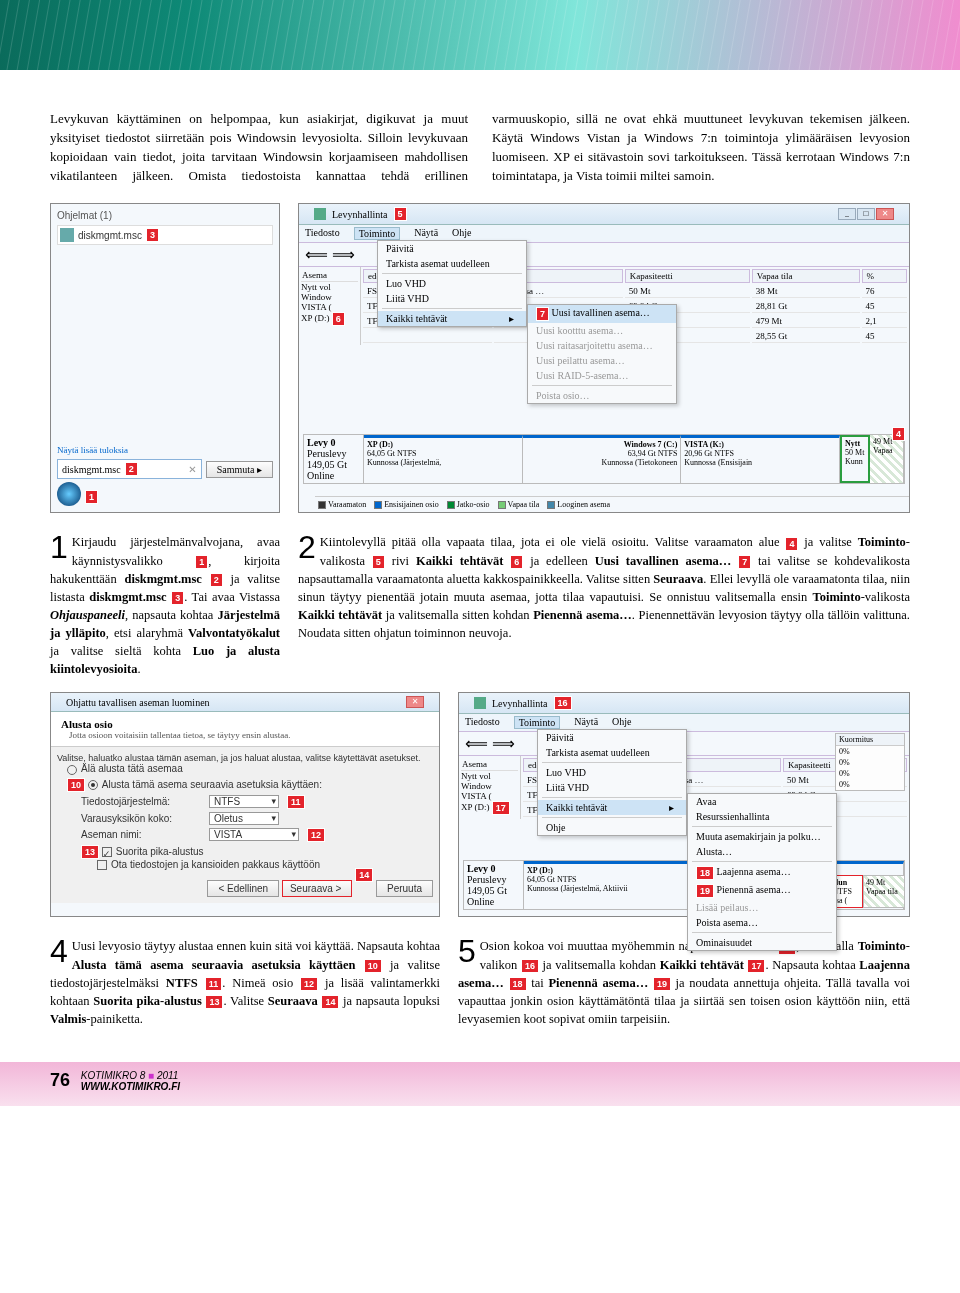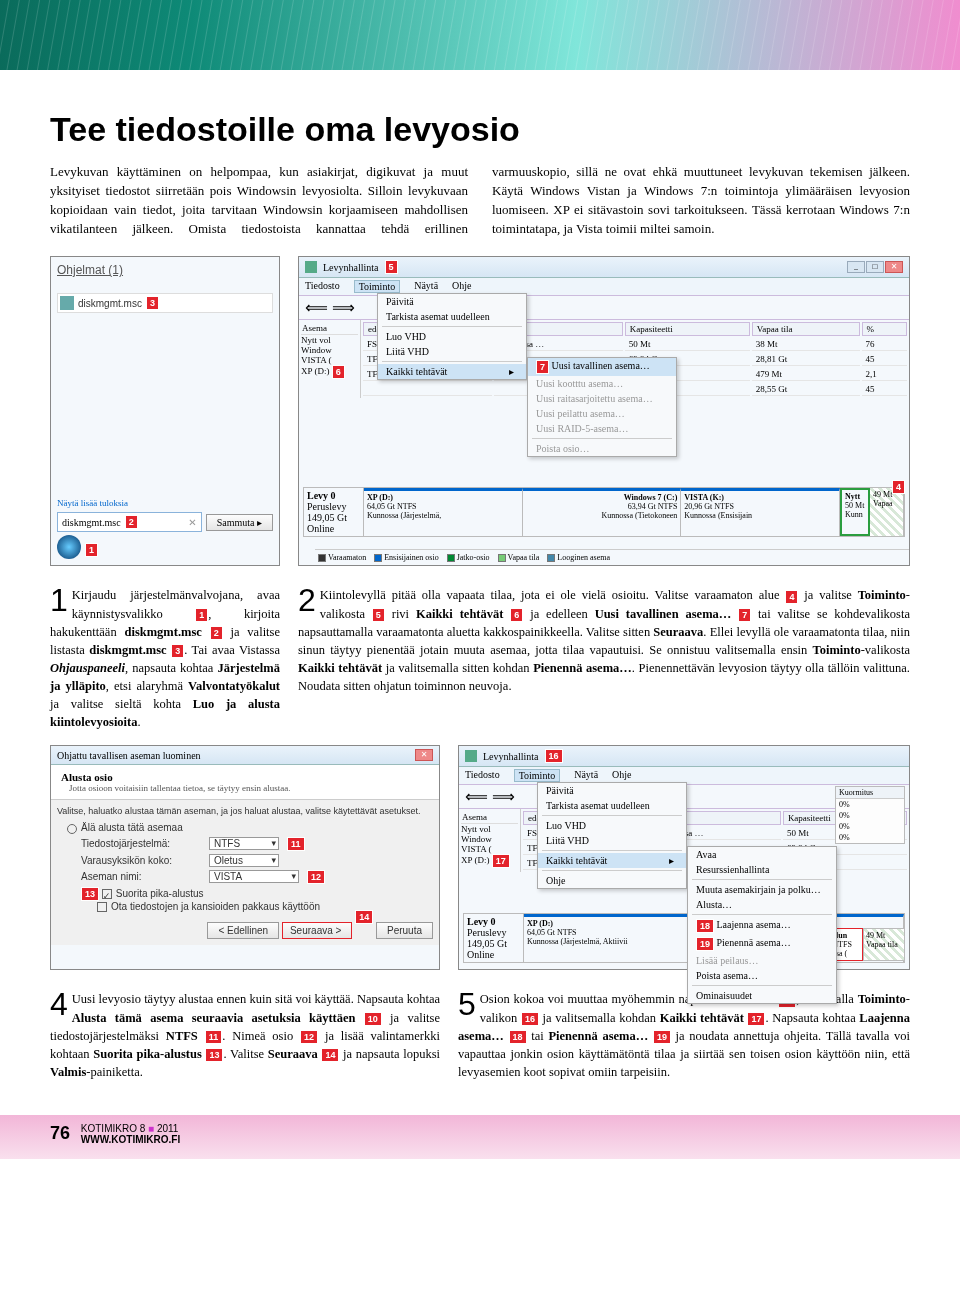--- a/index.html
+++ b/index.html
@@ -6,21 +6,21 @@
   body { width: 960px; font-family: Georgia, serif; color: #000; background: #fff; }
   .topbar { height: 70px; background: linear-gradient(90deg, #0a6b5b 0%, #0e8a77 20%, #80e6da 60%, #f08dcf 100%); position: relative; overflow: hidden; }
   .topbar::before { content: ""; position: absolute; top: 0; left: 0; right: 0; bottom: 0; background: repeating-linear-gradient(100deg, rgba(255,255,255,0) 0px, rgba(255,255,255,0) 8px, rgba(255,255,255,0.15) 9px, rgba(255,255,255,0) 10px); }
   .page { background: #fff; padding: 40px 50px 20px 50px; }
   h1 { font-family: Arial, Helvetica, sans-serif; font-weight: 800; font-size: 34px; margin-bottom: 14px; }
   .intro { column-count: 2; column-gap: 24px; font-size: 13px; line-height: 1.45; text-align: justify; margin-bottom: 18px; }
   .italic { font-style: italic; }
   .row { display: flex; gap: 18px; margin-bottom: 14px; }
   .shot { border: 1px solid #888; background: #f4f8fc; position: relative; }
   .shot-inner { padding: 6px; font-family: "Segoe UI", Tahoma, sans-serif; font-size: 10px; color: #333; }
-  .titlebar { background: linear-gradient(#eaf3fb, #d6e6f4); border-bottom: 1px solid #9bb; padding: 3px 6px; font-size: 10px; display: flex; align-items: center; gap: 6px; }
+  .titlebar { background: linear-gradient(#eaf3fb, #d6e6f4); border-bottom: 1px solid #9bb; padding: 3px 15px; font-size: 10px; display: flex; align-items: center; gap: 6px; }
   .winbtns { margin-left: auto; display: flex; gap: 1px; }
   .wb { width: 18px; height: 12px; background: #d8e6f2; border: 1px solid #9ab; font-size: 8px; text-align: center; line-height: 10px; }
   .wb.close { background: #e88; color: #fff; border-color: #c55; }
   .menu { background: #eef5fb; border-bottom: 1px solid #cbd; padding: 2px 6px; font-size: 10px; display: flex; gap: 14px; }
   .menu span.hl { background: #cde3f5; border: 1px solid #9bc; padding: 0 4px; }
   .badge { display: inline-block; background: #e3232b; color: #fff; font-family: Arial; font-size: 9px; font-weight: bold; padding: 0 3px; border: 1px solid #fff; line-height: 12px; vertical-align: middle; }
   .caption { font-size: 12.5px; line-height: 1.45; text-align: justify; margin-top: 6px; }
   .bignum { font-family: Arial; font-size: 32px; font-weight: 300; float: left; line-height: 0.9; margin-right: 4px; }
   .b { font-weight: bold; }
   .dropdown { position: absolute; background: #f7f9fb; border: 1px solid #aaa; box-shadow: 2px 2px 4px rgba(0,0,0,0.2); font-size: 10px; z-index: 10; }
@@ -51,30 +51,29 @@
   .grayed { color: #999; }
   .hatched { background: repeating-linear-gradient(45deg, #fff 0 3px, #d8e8d8 3px 6px); }
 </style>
 </head>
 <body>
 
 <div class="topbar"></div>
 
 <div class="page">
 
-  <h1>Tee tiedostoille oma levyosio</h1>
 
   <div class="intro">Levykuvan käyttäminen on helpompaa, kun asiakirjat, digikuvat ja muut yksityiset tiedostot siirretään pois Windowsin levyosiolta. Silloin levykuvaan kopioidaan vain tiedot, joita tarvitaan Windowsin korjaamiseen mahdollisen vikatilanteen jälkeen. Omista tiedostoista kannattaa tehdä erillinen varmuuskopio, sillä ne ovat ehkä muuttuneet levykuvan tekemisen jälkeen. Käytä Windows Vistan ja Windows 7:n toimintoja ylimääräisen levyosion luomiseen. XP ei sitävastoin sovi tarkoitukseen. Tässä kerrotaan Windows 7:n toimintatapa, ja Vista toimii miltei samoin.</div>
 
   <div class="row">
 
     <div style="flex:0 0 230px;">
       <div class="shot" style="height:310px; position:relative;">
         <div class="shot-inner">
-          <div style="font-size:12px; color:#555; margin-bottom:16px;text-decoration:underline;">Ohjelmat (1)</div>
+          <div style="font-size:10px; color:#555; margin-bottom:4px;">Ohjelmat (1)</div>
           <div style="border:1px solid #ddd; padding:2px; background:#fff; display:flex; align-items:center; gap:4px;">
             <span style="width:14px;height:14px;background:#6aa;display:inline-block;"></span>
             <span>diskmgmt.msc</span>
             <span class="badge">3</span>
           </div>
         </div>
         <div style="position:absolute; bottom:6px; left:6px; right:6px;">
           <div style="font-size:9px; color:#06c; cursor:pointer; margin-bottom:4px;">Näytä lisää tuloksia</div>
           <div style="display:flex; gap:4px; align-items:center;">
             <div class="searchbox" style="flex:1;">
@@ -242,22 +241,23 @@
           <span>Ohjattu tavallisen aseman luominen</span>
           <div class="winbtns">
               <div class="wb close">✕</div>
             </div>
         </div>
         <div style="background:#fff;border-bottom:1px solid #ccc;padding:6px 10px;">
           <div style="font-weight:bold;font-size:11px;">Alusta osio</div>
           <div style="font-size:9px;color:#555;margin-left:8px;">Jotta osioon voitaisiin tallentaa tietoa, se täytyy ensin alustaa.</div>
         </div>
         <div class="shot-inner" style="background:#f0f0f0;">
-          <div style="font-size:9px;margin-bottom:6px;">Valitse, haluatko alustaa tämän aseman, ja jos haluat alustaa, valitse käytettävät asetukset.</div>
+          <div style="font-size:9px;margin-bottom:0;">Valitse, haluatko alustaa tämän aseman, ja jos haluat alustaa, valitse käytettävät asetukset.</div>
           <div style="font-size:10px;margin-left:10px;margin-bottom:3px;"><span class="radio"></span><span>Älä alusta tätä asemaa</span></div>
+          <div style="font-size:10px;margin-left:10px;"><span class="badge">10</span> <span class="radio checked"></span><span>Alusta tämä asema seuraavia asetuksia käyttäen:</span></div>
           <div class="field">
             <span style="width:120px;">Tiedostojärjestelmä:</span>
             <span class="combo"><span>NTFS</span></span>
             <span class="badge">11</span>
           </div>
           <div class="field">
             <span style="width:120px;">Varausyksikön koko:</span>
             <span class="combo"><span>Oletus</span></span>
           </div>
           <div class="field">
@@ -401,17 +401,17 @@
         <span class="bignum">5</span>
         <span>Osion kokoa voi muuttaa myöhemmin napsauttamalla sitä </span><span class="badge">15</span><span>, avaamalla </span><span class="b">Toiminto</span><span>-valikon </span><span class="badge">16</span><span> ja valitsemalla kohdan </span><span class="b">Kaikki tehtävät </span><span class="badge">17</span><span>. Napsauta kohtaa </span><span class="b">Laajenna asema… </span><span class="badge">18</span><span> tai </span><span class="b">Pienennä asema… </span><span class="badge">19</span><span> ja noudata annettuja ohjeita. Tällä tavalla voi vapauttaa jonkin osion käyttämätöntä tilaa ja siirtää sen toisen osion käyttöön niin, että levyasemien koot sopivat omiin tarpeisiin.</span>
       </div>
     </div>
   </div>
 
 </div>
 
 <div class="footer">
   <span class="pagenum">76</span>
-  <span style="vertical-align:top;display:inline-block;line-height:1.1;">
+  <span style="vertical-align:top;display:inline-block;line-height:1.1;font-style:italic;">
     <span>KOTIMIKRO 8</span> <span style="color:#c3c;">■</span> <span>2011</span><br>
     <b>WWW.KOTIMIKRO.FI</b>
   </span>
 </div>
 
 </body></html>

